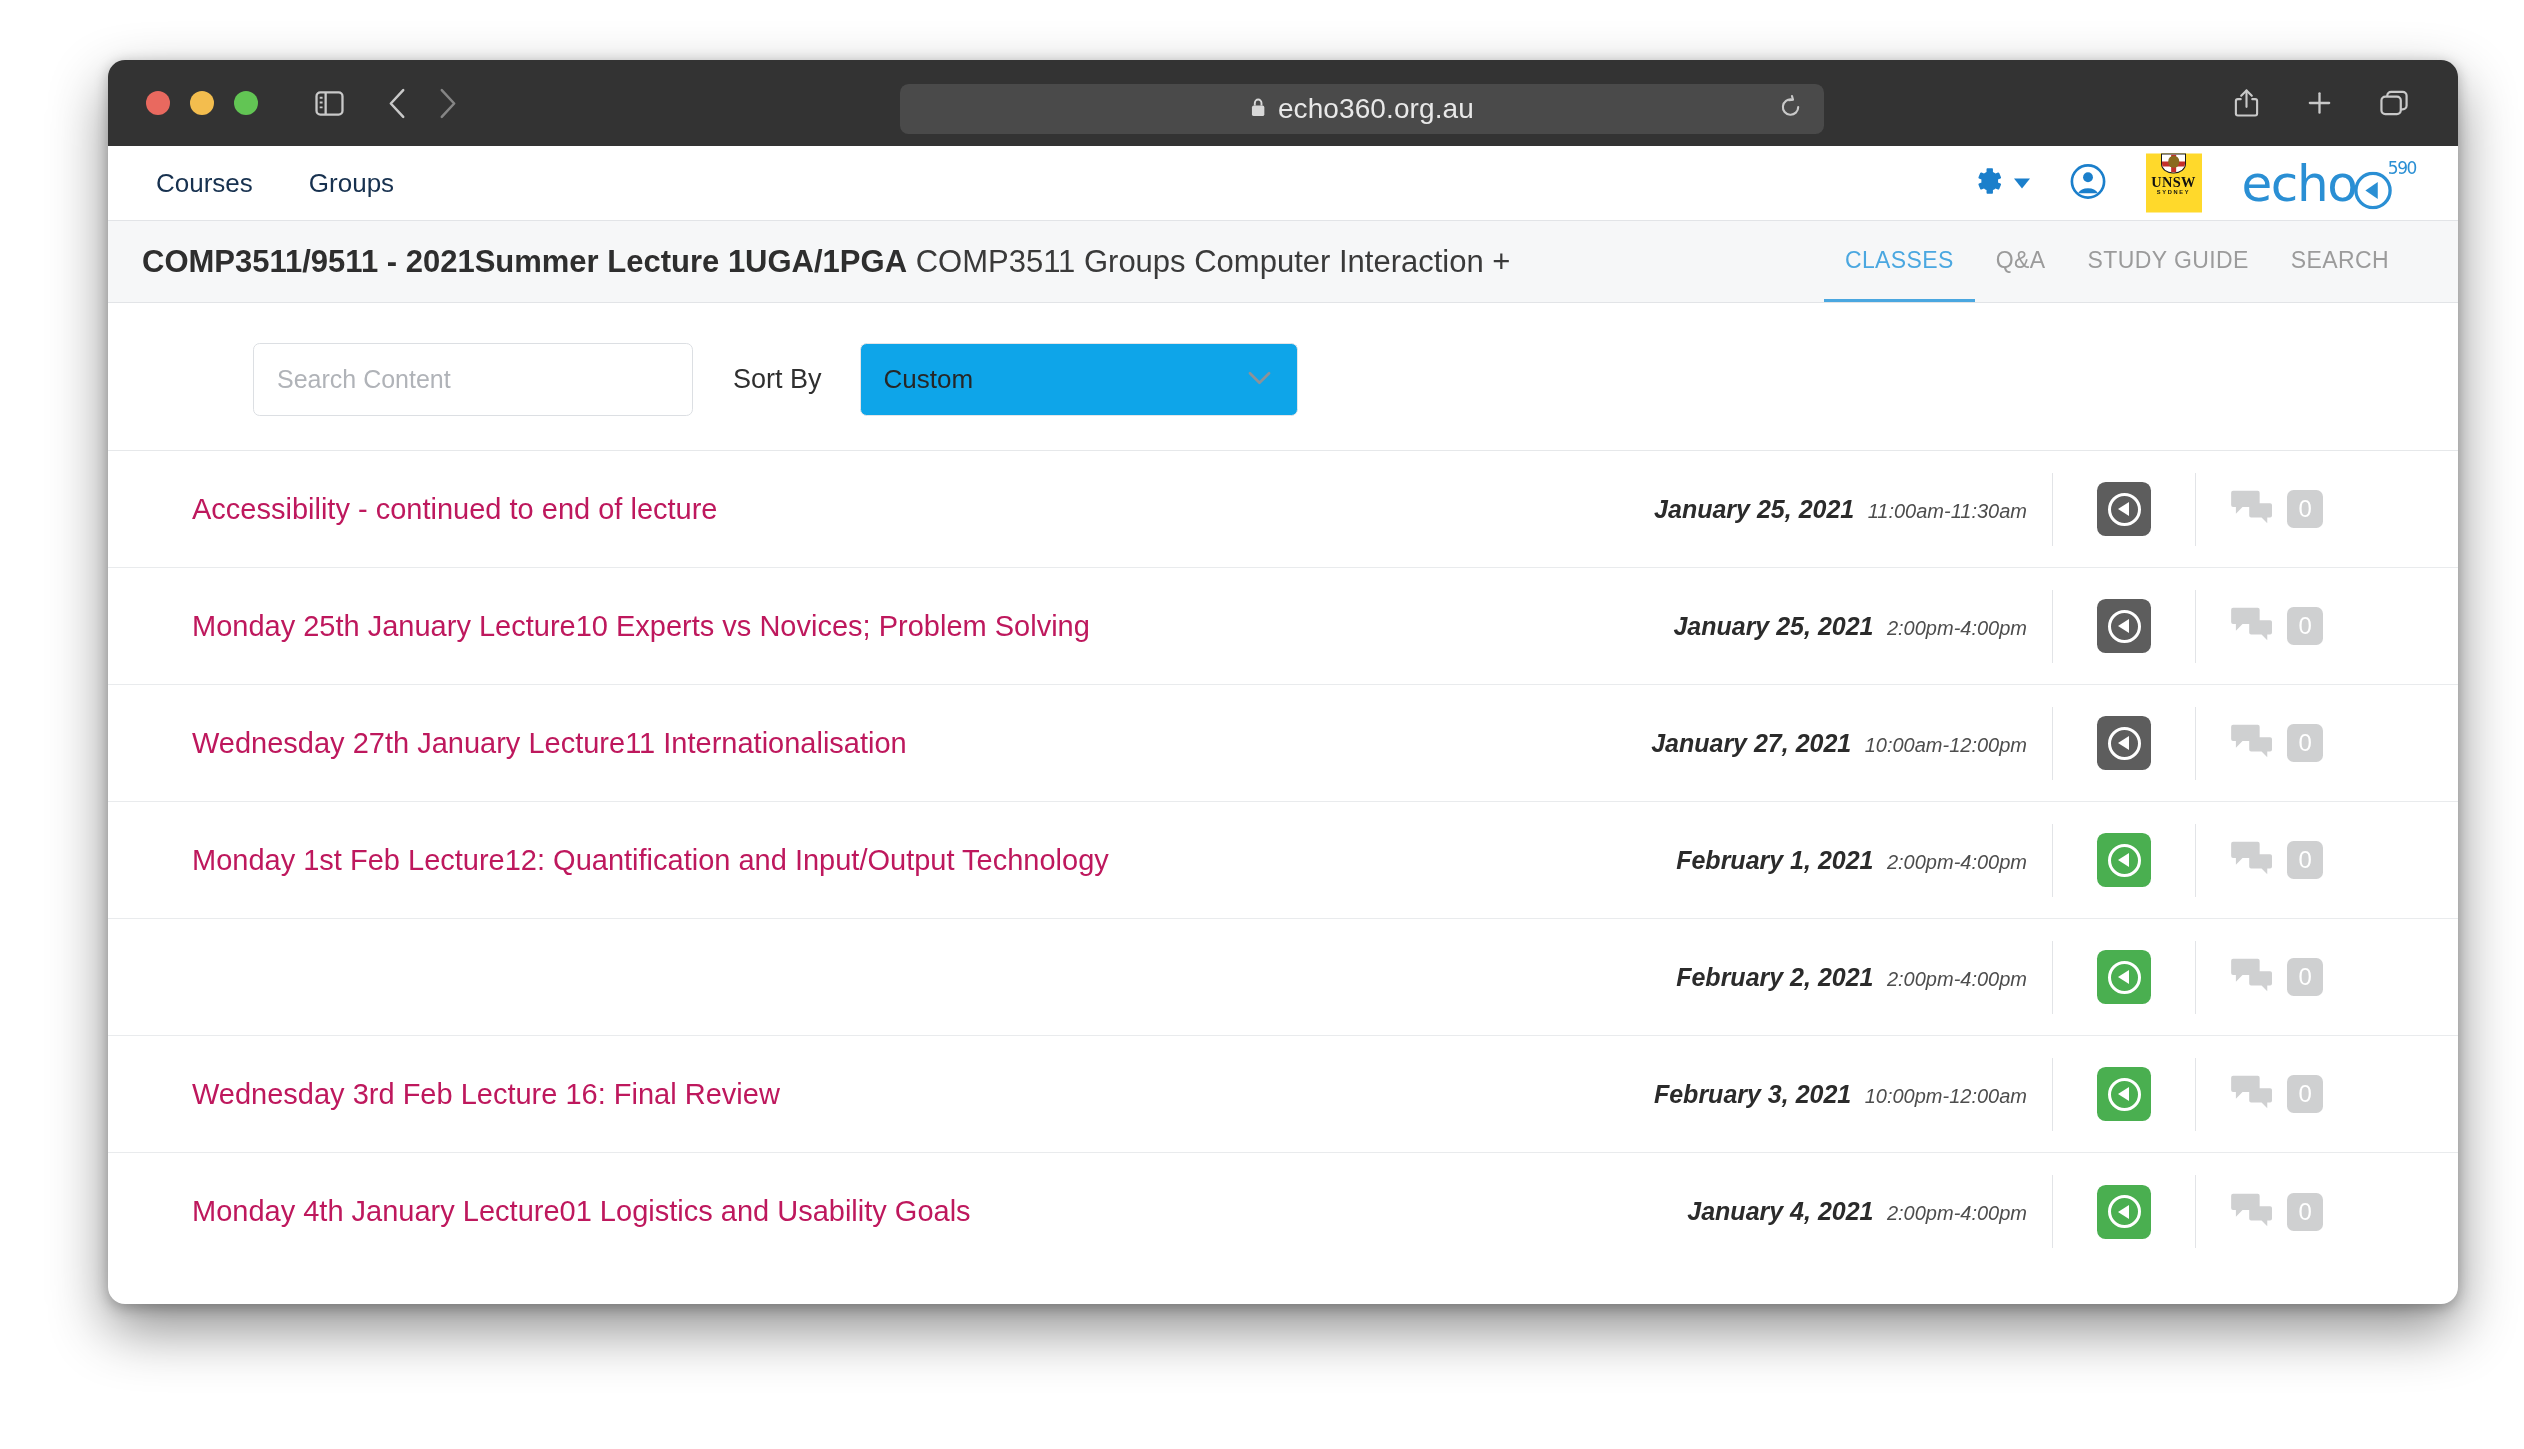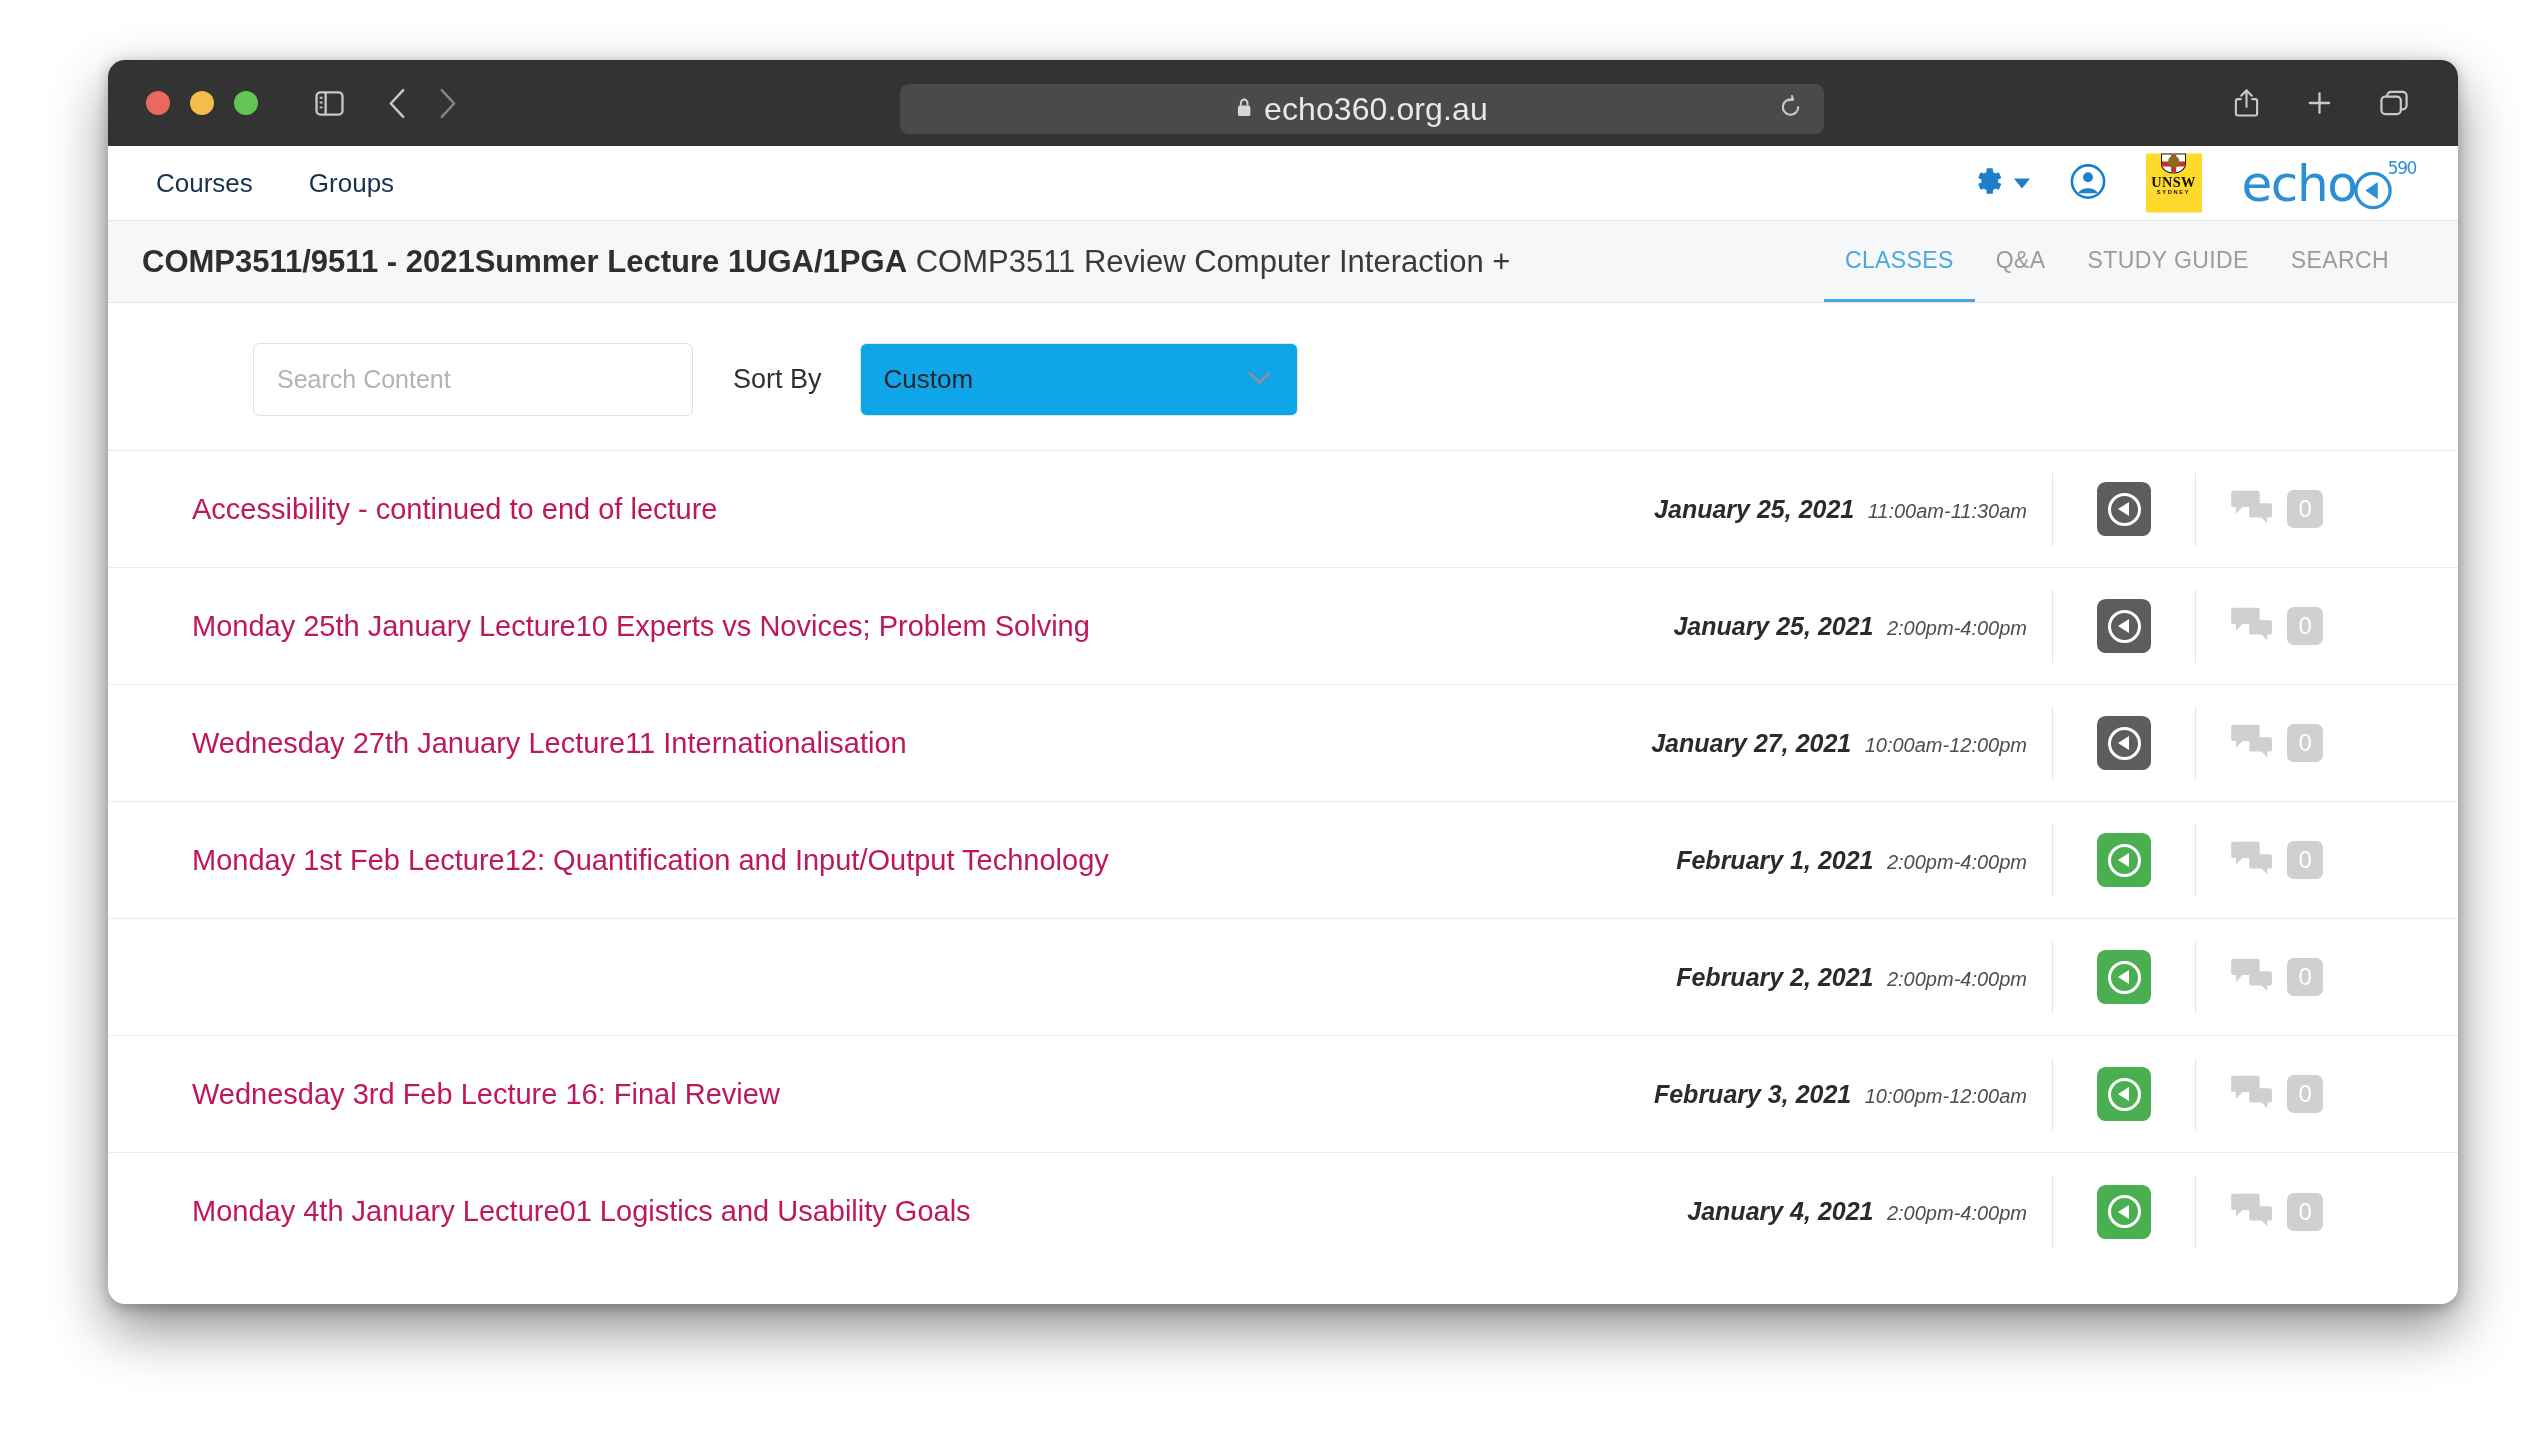--- a/index.html
+++ b/index.html
@@ -47,21 +47,21 @@
     position: absolute;
     left: 792px; top: 24px;
     width: 924px; height: 50px;
     background: #4a4a4a;
     border-radius: 8.6px;
     display: flex; align-items: center; justify-content: center;
     gap: 11.5px;
   }
   .urlbar .url-text {
     color: #e8e8e8;
-    font-size: 32px;
+    font-size: 28px;
     letter-spacing: 0.1px;
   }
   .reload-btn {
     position: absolute; right: 21px; top: 50%;
     transform: translateY(-50%);
     color: #c9c9c9;
   }
   .tb-right {
     position: absolute; right: 48px; top: 50%;
     transform: translateY(-50%);
@@ -396,21 +396,21 @@
           </svg>
         </span>
         <span class="echo-360">590</span>
       </span>
     </div>
   </div>
 
   <div class="course-header">
     <div class="course-title">
       <span class="bold">COMP3511/9511 - 2021Summer Lecture 1UGA/1PGA</span>
-      <span>COMP3511 Review Computer Interaction +</span>
+      <span>COMP3511 Groups Computer Interaction +</span>
     </div>
     <div class="tabs">
       <div class="tab active">CLASSES</div>
       <div class="tab">Q&amp;A</div>
       <div class="tab">STUDY GUIDE</div>
       <div class="tab">SEARCH</div>
     </div>
   </div>
 
   <div class="controls">

